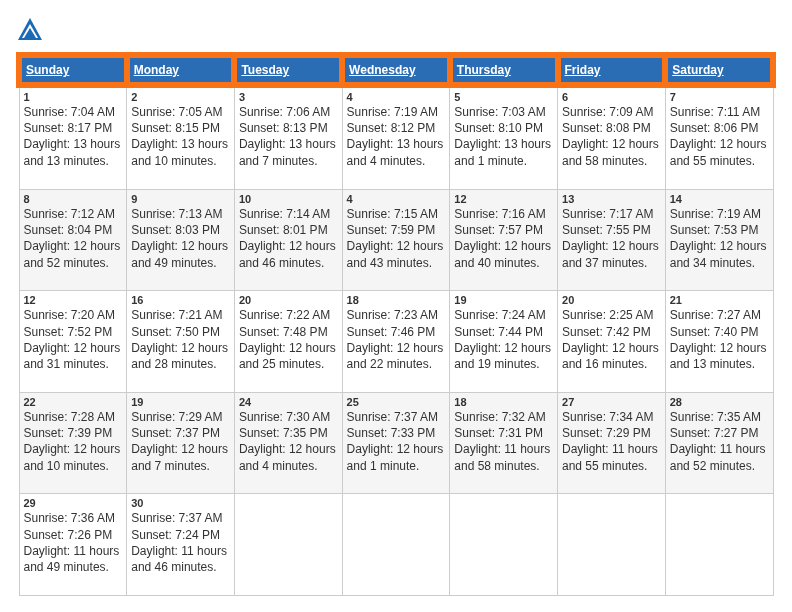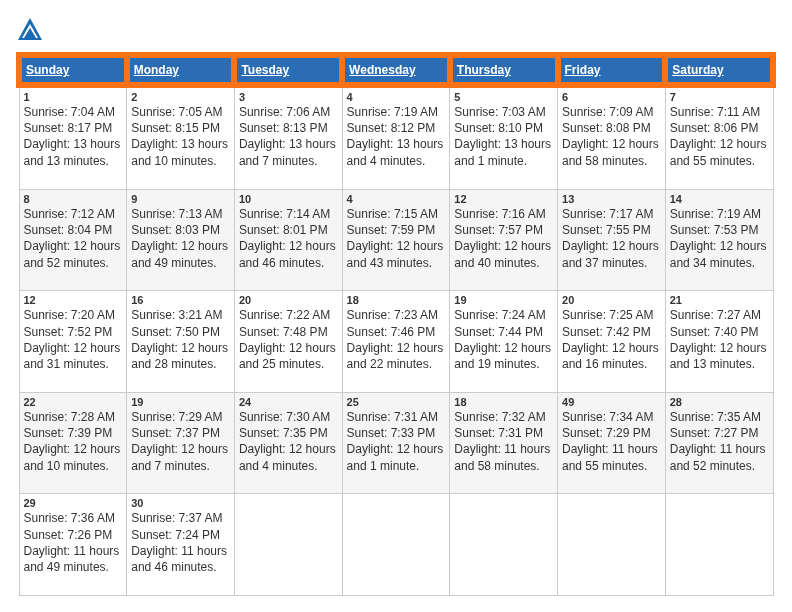--- a/index.html
+++ b/index.html
@@ -242,21 +242,21 @@
         <tr>
           <td>
             <span class="day-num">12</span>
             <div class="day-detail">Sunrise: 7:20 AM
 Sunset: 7:52 PM
 Daylight: 12 hours
 and 31 minutes.</div>
           </td>
           <td>
             <span class="day-num">16</span>
-            <div class="day-detail">Sunrise: 3:21 AM
+            <div class="day-detail">Sunrise: 7:21 AM
 Sunset: 7:50 PM
 Daylight: 12 hours
 and 28 minutes.</div>
           </td>
           <td>
             <span class="day-num">20</span>
             <div class="day-detail">Sunrise: 7:22 AM
 Sunset: 7:48 PM
 Daylight: 12 hours
 and 25 minutes.</div>
@@ -270,21 +270,21 @@
           </td>
           <td>
             <span class="day-num">19</span>
             <div class="day-detail">Sunrise: 7:24 AM
 Sunset: 7:44 PM
 Daylight: 12 hours
 and 19 minutes.</div>
           </td>
           <td>
             <span class="day-num">20</span>
-            <div class="day-detail">Sunrise: 7:25 AM
+            <div class="day-detail">Sunrise: 2:25 AM
 Sunset: 7:42 PM
 Daylight: 12 hours
 and 16 minutes.</div>
           </td>
           <td>
             <span class="day-num">21</span>
             <div class="day-detail">Sunrise: 7:27 AM
 Sunset: 7:40 PM
 Daylight: 12 hours
 and 13 minutes.</div>
@@ -307,34 +307,34 @@
           </td>
           <td>
             <span class="day-num">24</span>
             <div class="day-detail">Sunrise: 7:30 AM
 Sunset: 7:35 PM
 Daylight: 12 hours
 and 4 minutes.</div>
           </td>
           <td>
             <span class="day-num">25</span>
-            <div class="day-detail">Sunrise: 7:31 AM
+            <div class="day-detail">Sunrise: 7:37 AM
 Sunset: 7:33 PM
 Daylight: 12 hours
 and 1 minute.</div>
           </td>
           <td>
             <span class="day-num">18</span>
             <div class="day-detail">Sunrise: 7:32 AM
 Sunset: 7:31 PM
 Daylight: 11 hours
 and 58 minutes.</div>
           </td>
           <td>
-            <span class="day-num">49</span>
+            <span class="day-num">27</span>
             <div class="day-detail">Sunrise: 7:34 AM
 Sunset: 7:29 PM
 Daylight: 11 hours
 and 55 minutes.</div>
           </td>
           <td>
             <span class="day-num">28</span>
             <div class="day-detail">Sunrise: 7:35 AM
 Sunset: 7:27 PM
 Daylight: 11 hours

